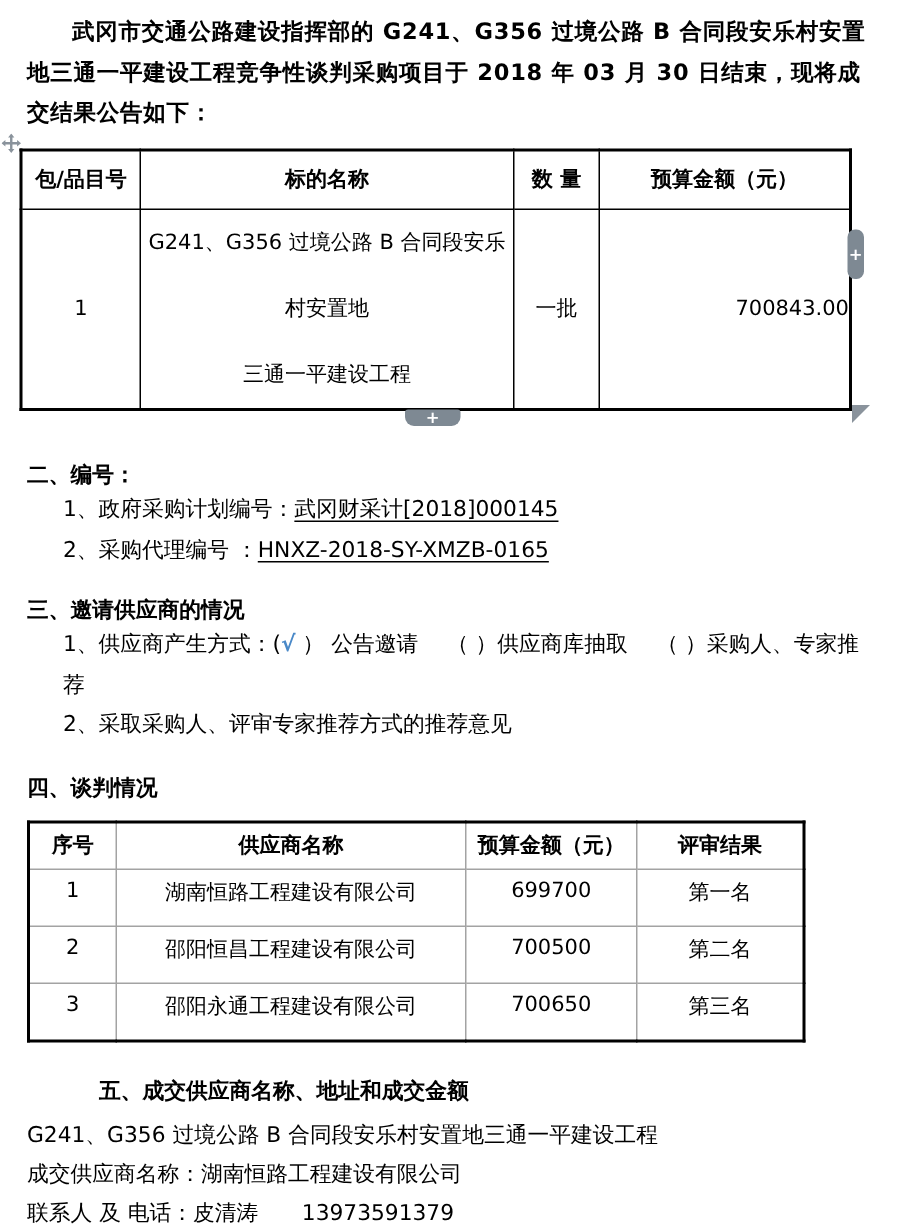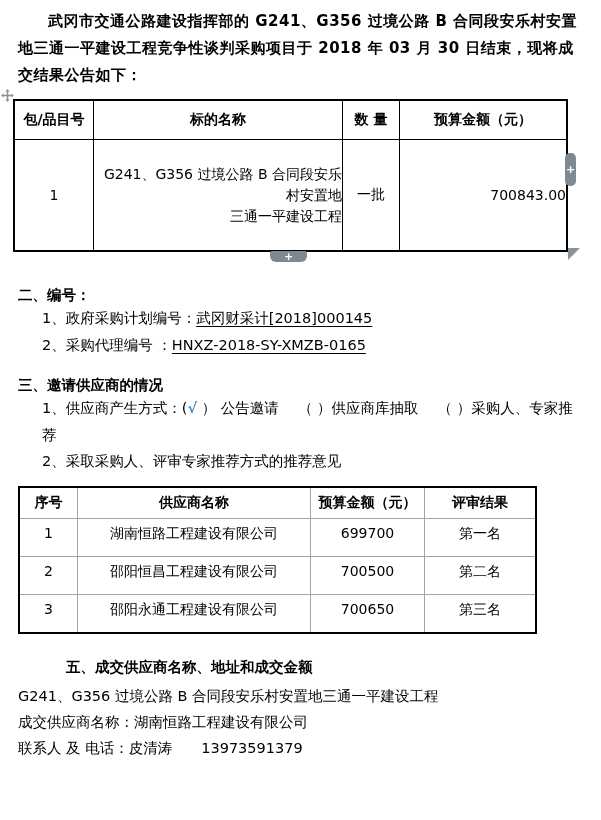--- a/index.html
+++ b/index.html
@@ -78,21 +78,21 @@
     font-size: 14px;
     padding: 0;
   }
   .t1 th { font-weight: bold; height: 38px; }
   .t1 td { height: 110px; font-weight: normal; }
   .t1 .c1 { width: 78px; }
   .t1 .c2 { width: 248px; }
   .t1 .c3 { width: 56px; }
   .t1 .c4 { width: 166px; }
   .t1 td.budget { text-align: right; padding-left: 6px; }
-  .t1 .name-line { display: block; line-height: 21px; text-align: right; }
+  .t1 .name-line { display: block; line-height: 44px; }
   
   .move-handle {
     position: absolute;
     left: -12px;
     top: -12px;
     width: 13px;
     height: 13px;
   }
   .col-insert {
     position: absolute;
@@ -212,20 +212,21 @@
   <p class="item">
     <span>2、采购代理编号 ：</span><span class="underline">HNXZ-2018-SY-XMZB-0165</span>
   </p>
 
   <div class="sec sec3">三、邀请供应商的情况</div>
   <p class="item">
     <span>1、供应商产生方式：(</span><span class="check">√</span><span> ） 公告邀请　 （ ）供应商库抽取　 （ ）采购人、专家推荐</span>
   </p>
   <p class="item">2、采取采购人、评审专家推荐方式的推荐意见</p>
 
+  <div class="sec sec4">四、谈判情况</div>
 
   <table class="t2">
     <tbody>
         <tr>
       <th class="c1">序号</th>
       <th class="c2">供应商名称</th>
       <th class="c3">预算金额（元）</th>
       <th class="c4">评审结果</th>
     </tr>
     <tr>

